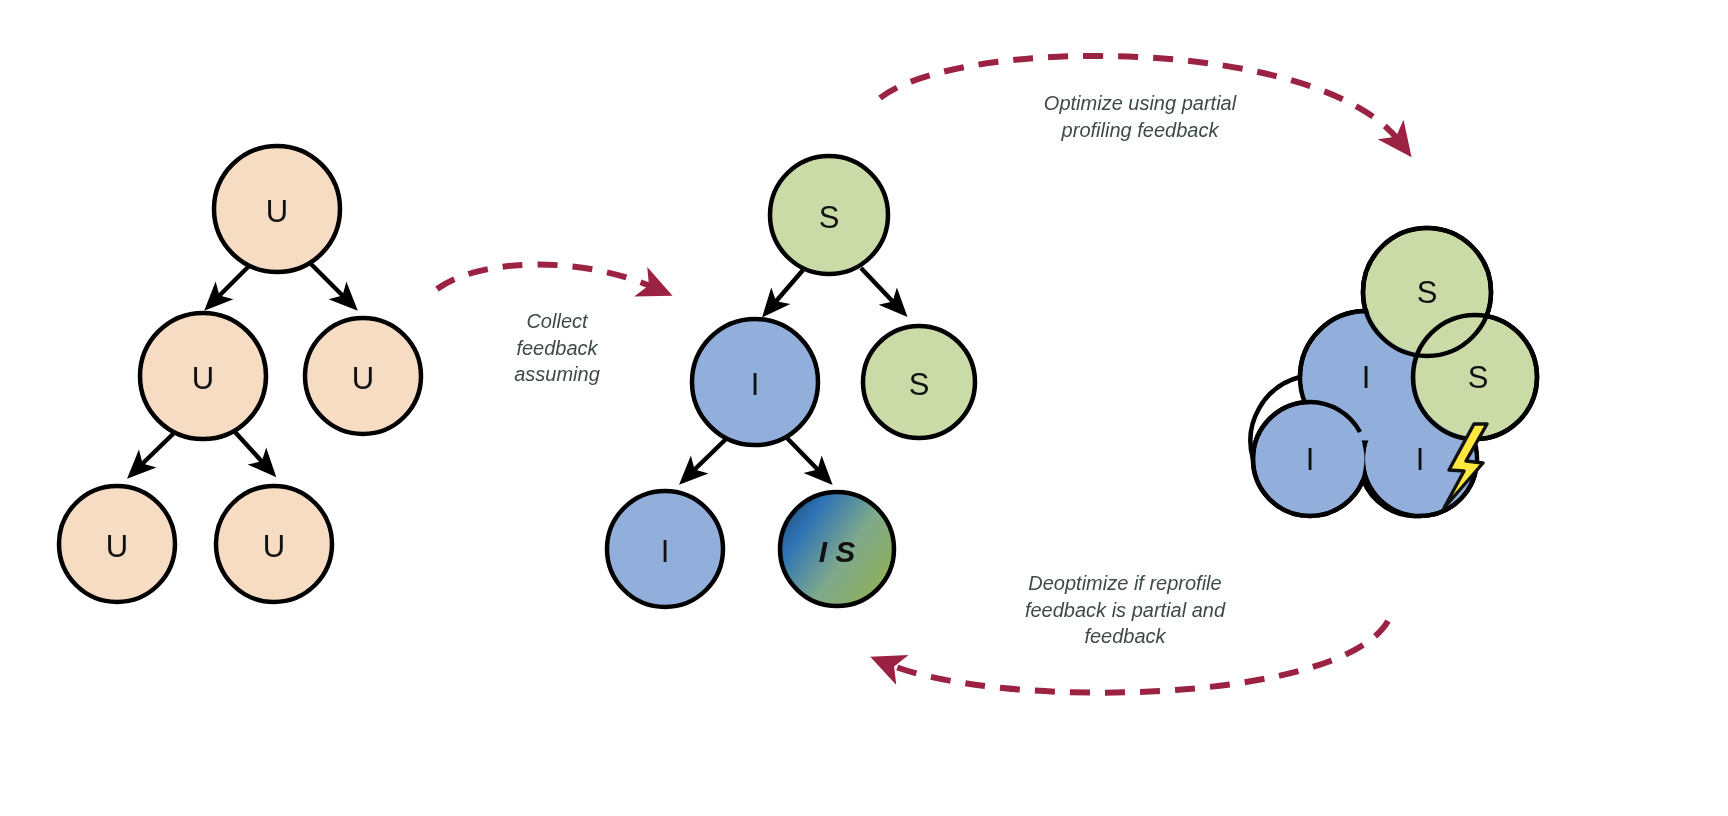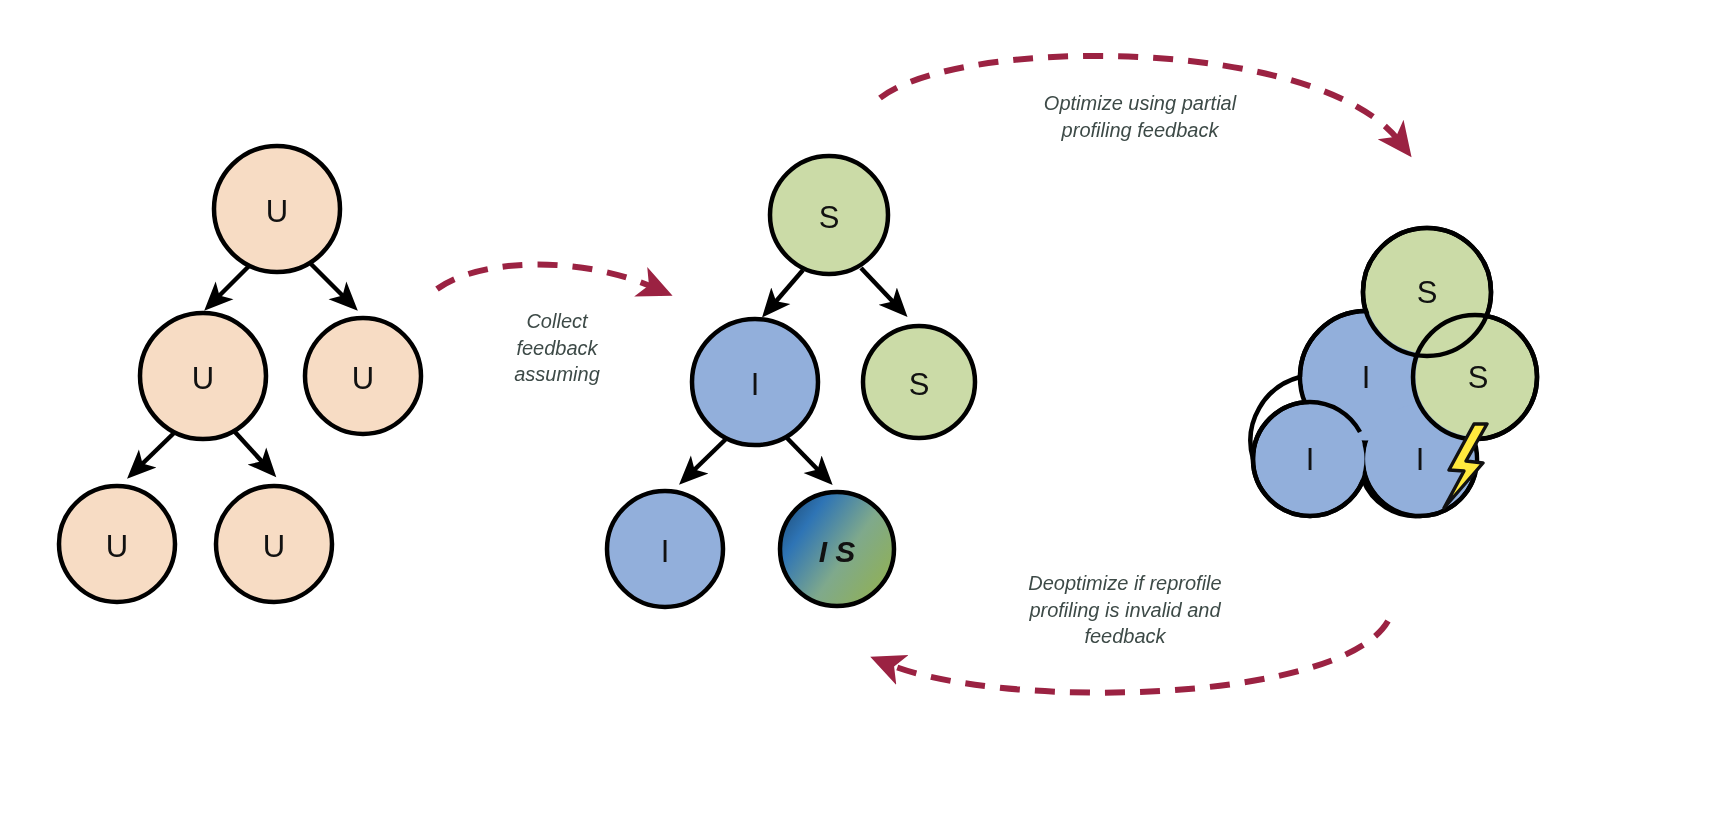--- a/index.html
+++ b/index.html
@@ -121,17 +121,17 @@
     <div>assuming</div>
   </div>
 
   <div class="cap" style="left:945px; top:90px; width:390px;">
     <div>Optimize using partial</div>
     <div>profiling feedback</div>
   </div>
 
   <div class="cap" style="left:950px; top:570px; width:350px;">
     <div>Deoptimize if reprofile</div>
-    <div>profiling is invalid and</div>
+    <div>feedback is partial and</div>
     <div>feedback</div>
   </div>
 
 </div>
 
 </body></html>

